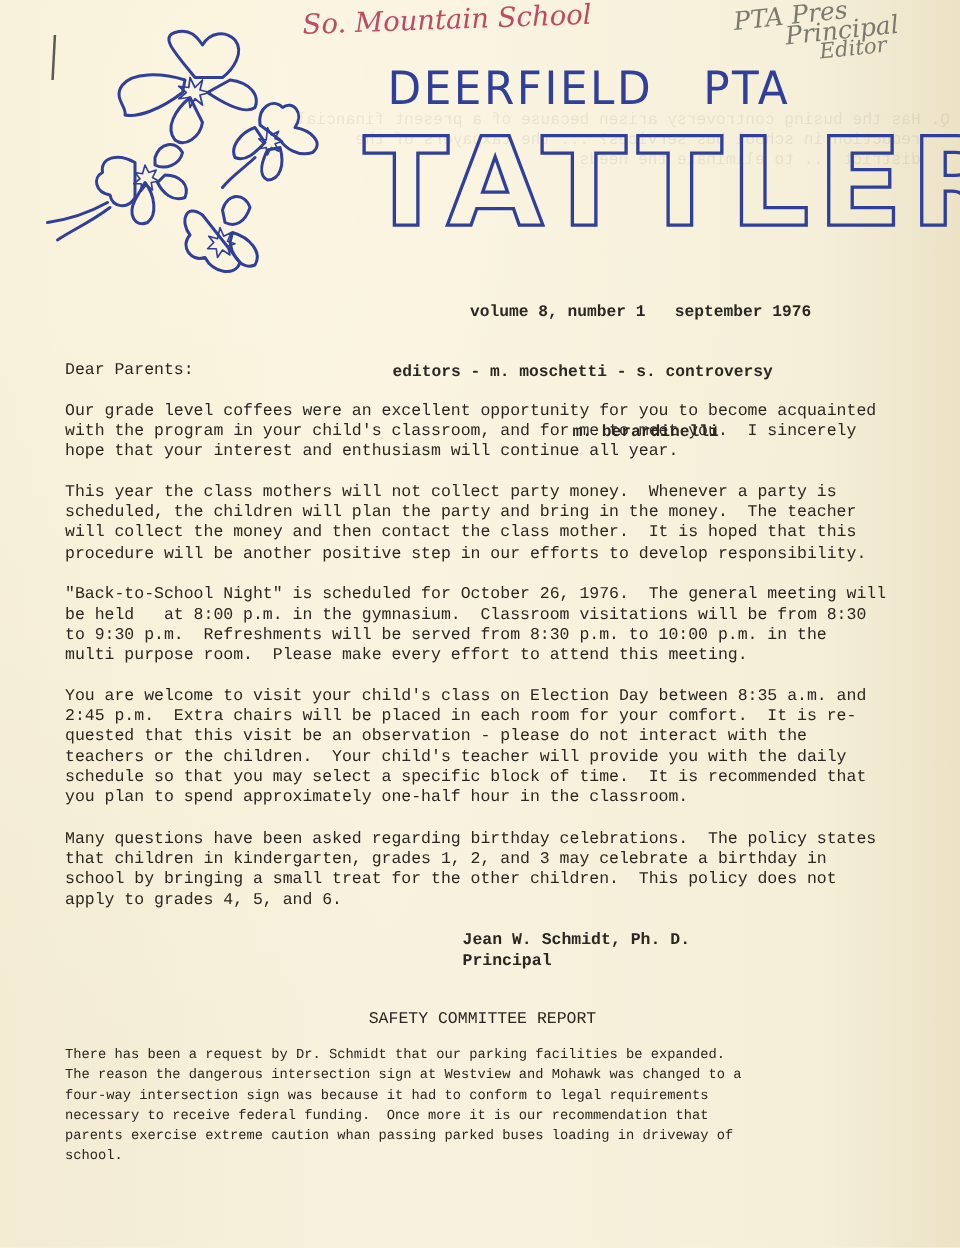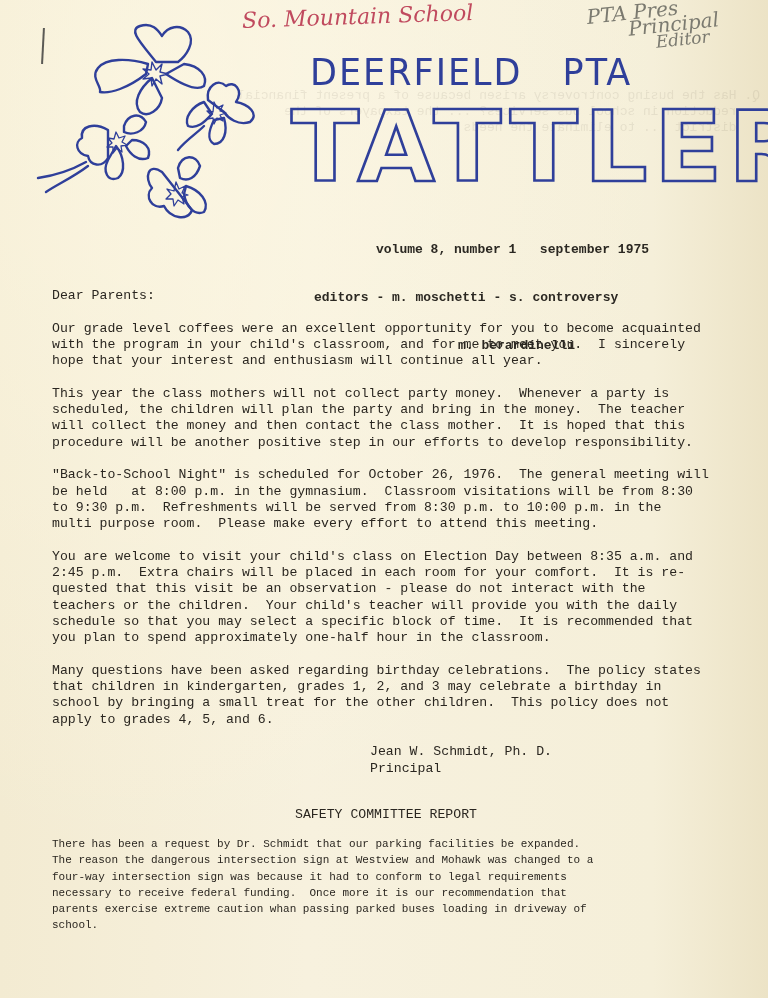--- a/index.html
+++ b/index.html
@@ -59,21 +59,21 @@
     white-space: pre;
   }
   .issue-info .row1 { padding-left: 62px; }
   .issue-info .row3 { padding-left: 144px; }
   .body-text {
     position: absolute; left: 52px; top: 288px; width: 660px;
     font-family: "Liberation Mono", "DejaVu Sans Mono", monospace;
     font-size: 13.2px; line-height: 16.3px; color: #2a2620;
   }
   .body-text p { margin: 0 0 16.3px 0; white-space: pre; }
-  .sig { padding-left: 318px; margin: 0 0 16px 0; white-space: pre; }
+  .sig { padding-left: 318px; margin: 0 0 16px 0; white-space: pre; font-weight: bold; }
   .section-title {
     position: absolute; left: 0; width: 768px; top: 807px; text-align: center;
     font-size: 13.2px; color: #2a2620; padding-left: 4px; box-sizing: border-box;
   }
   .safety {
     position: absolute; left: 52px; top: 836px; width: 680px;
     font-size: 11px; line-height: 16.3px; white-space: pre;
   }
   .safety-sig { position: absolute; left: 408px; top: 932px; font-size: 13.2px; }
   .ghost {
@@ -138,21 +138,21 @@
     <path d="M176 104 C 168 112, 158 118, 150 128"></path>
   </svg>
 
   <div class="masthead-sub">
     <span>DEERFIELD</span><span class="gap"></span><span>PTA</span>
   </div>
 
   <div class="masthead-title">TATTLER</div>
 
   <div class="issue-info">
-    <div class="row1">volume 8, number 1   september 1975</div>
+    <div class="row1">volume 8, number 1   september 1976</div>
     <div>editors - m. moschetti - s. controversy</div>
     <div class="row3">m. berardinelli</div>
   </div>
 
   <div class="body-text">
     <p>Dear Parents:</p>
     <p>Our grade level coffees were an excellent opportunity for you to become acquainted
 with the program in your child's classroom, and for me to meet you.  I sincerely
 hope that your interest and enthusiasm will continue all year.</p>
     <p>This year the class mothers will not collect party money.  Whenever a party is

